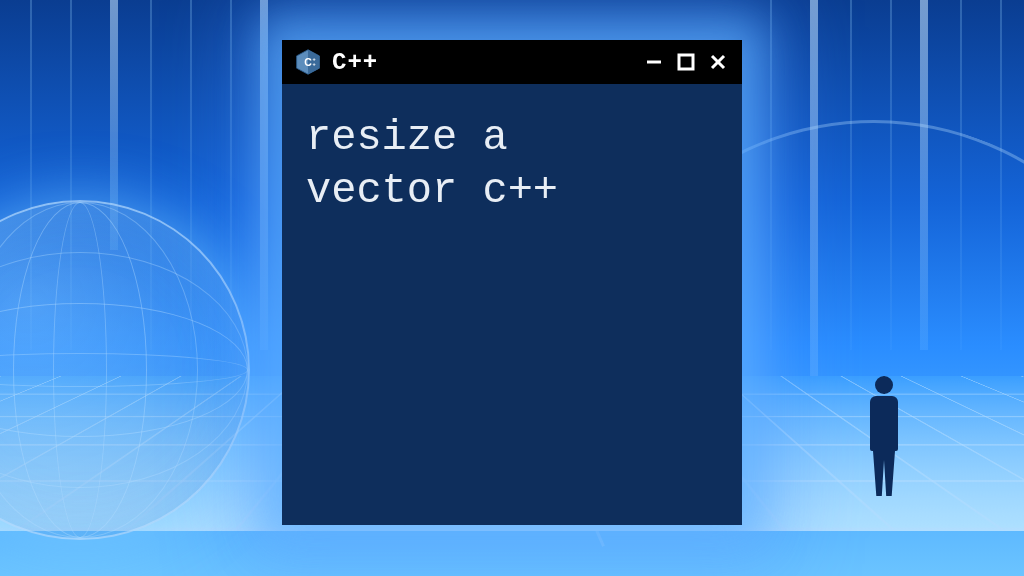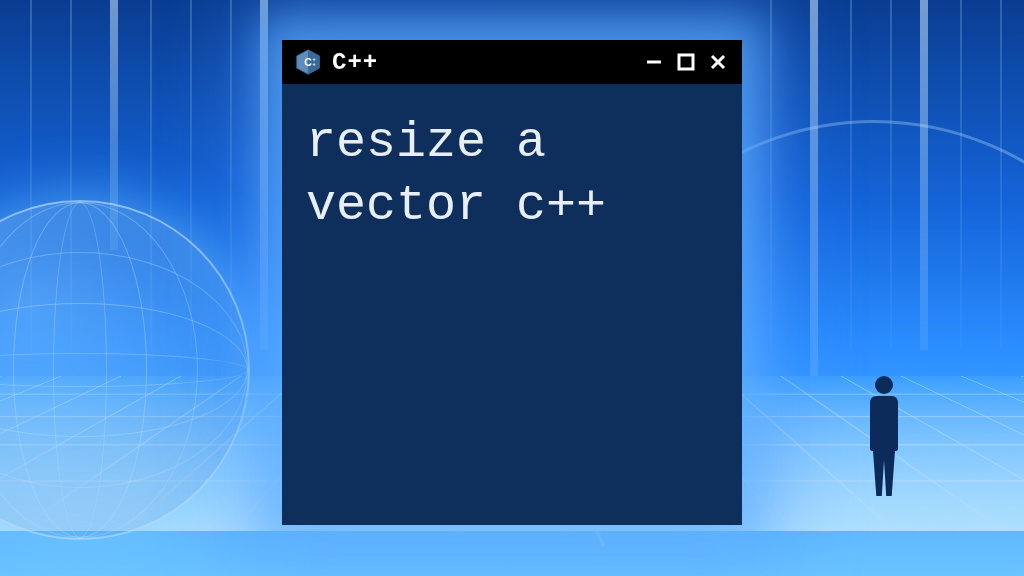--- a/index.html
+++ b/index.html
@@ -166,21 +166,21 @@
       justify-content: center;
       cursor: pointer;
     }
     .content {
       background: #0e2e5c;
       height: calc(100% - 44px);
       padding: 28px 24px;
     }
     .content-text {
       color: #e8eef5;
-      font-size: 50px;
+      font-size: 42px;
       line-height: 1.25;
       font-family: 'Courier New', Courier, monospace;
       white-space: pre-line;
     }
   </style>
 </head>
 <body>
 
 <div class="bg-lines">
   <div class="vline" style="left:30px"></div>

